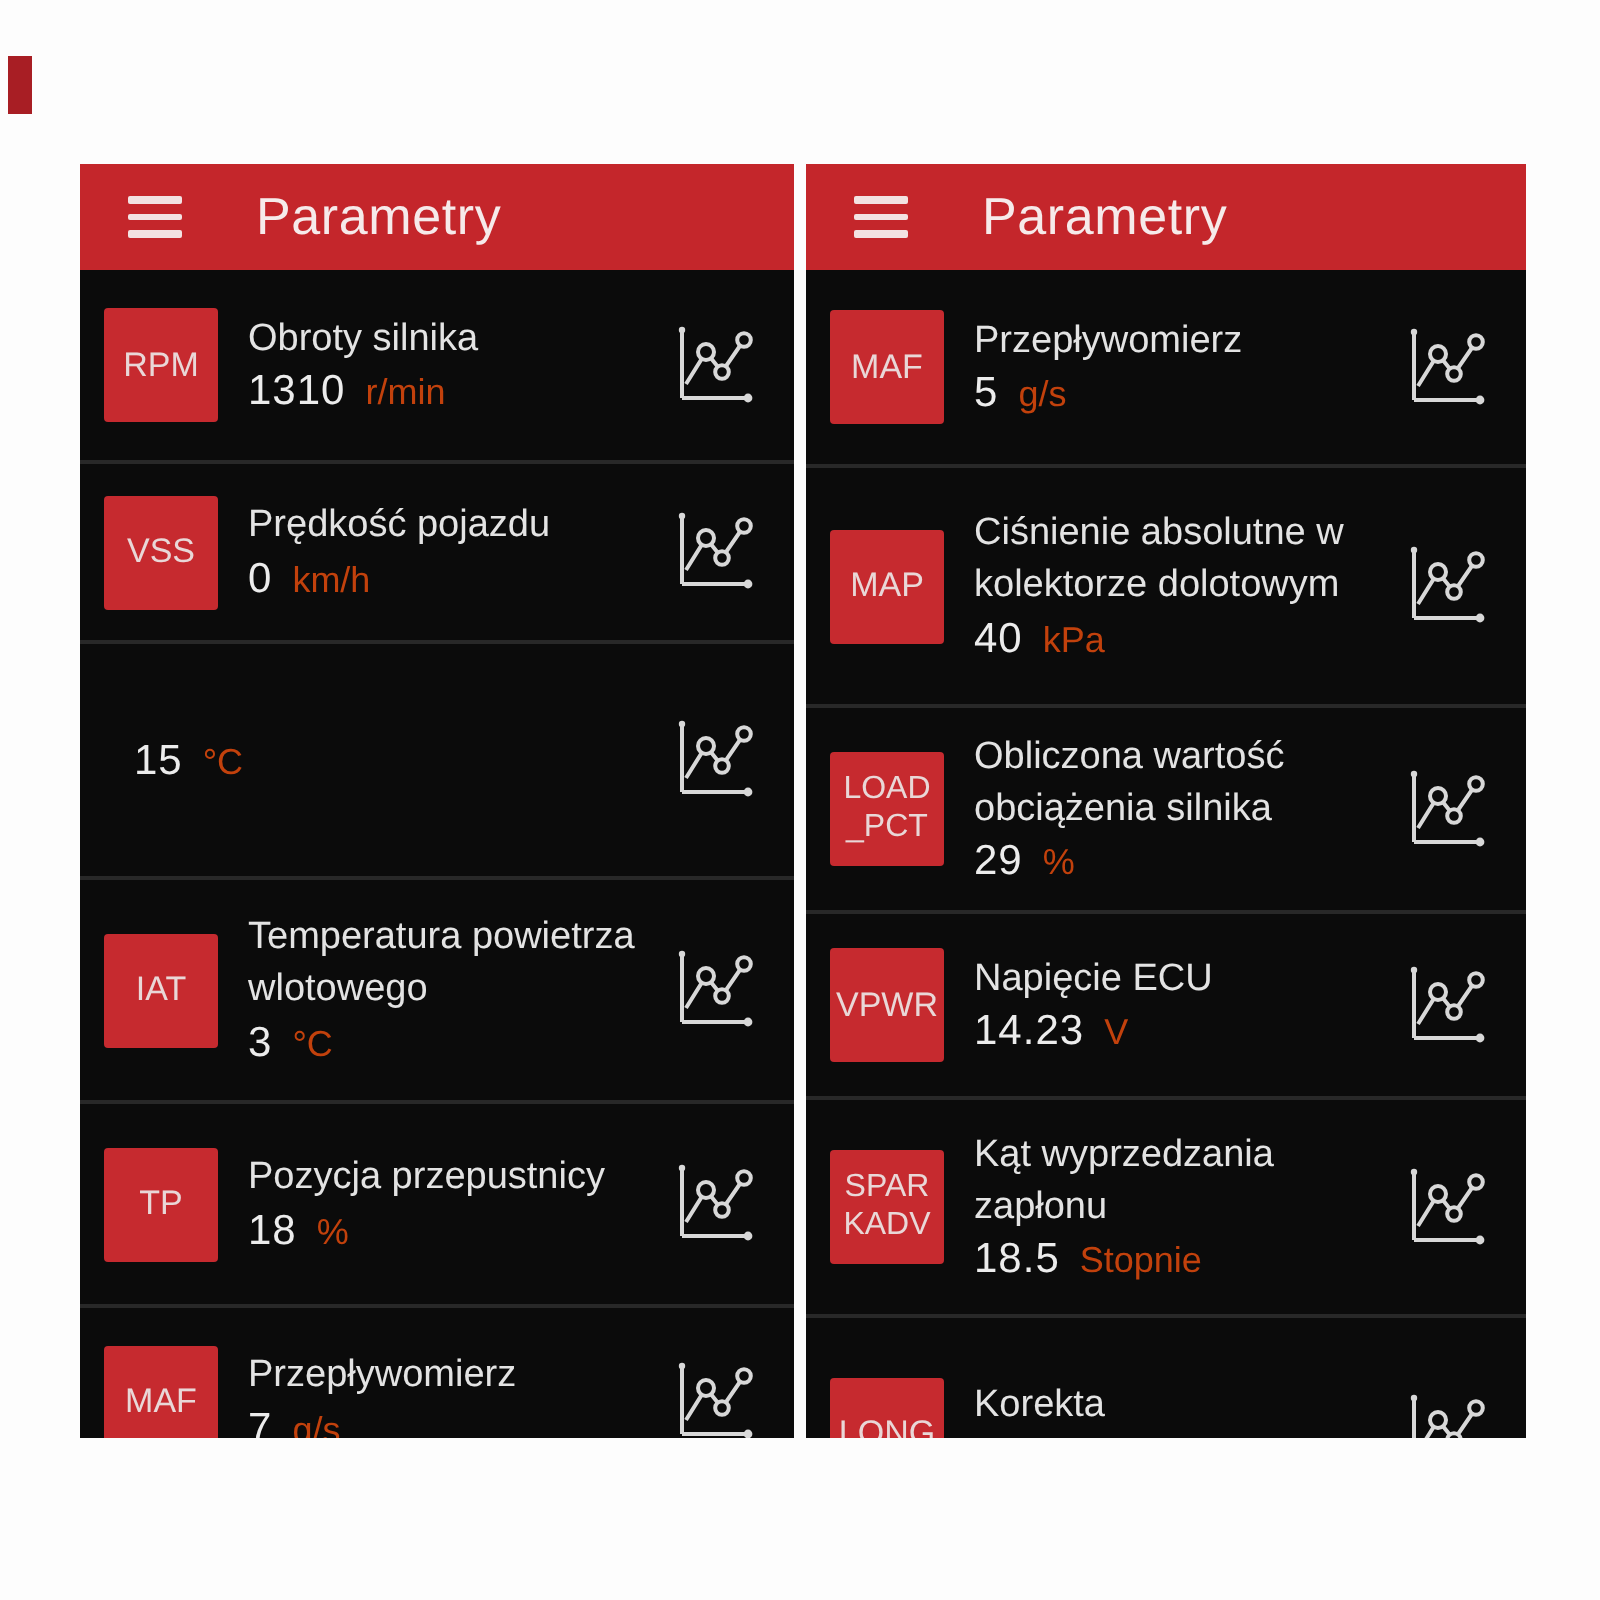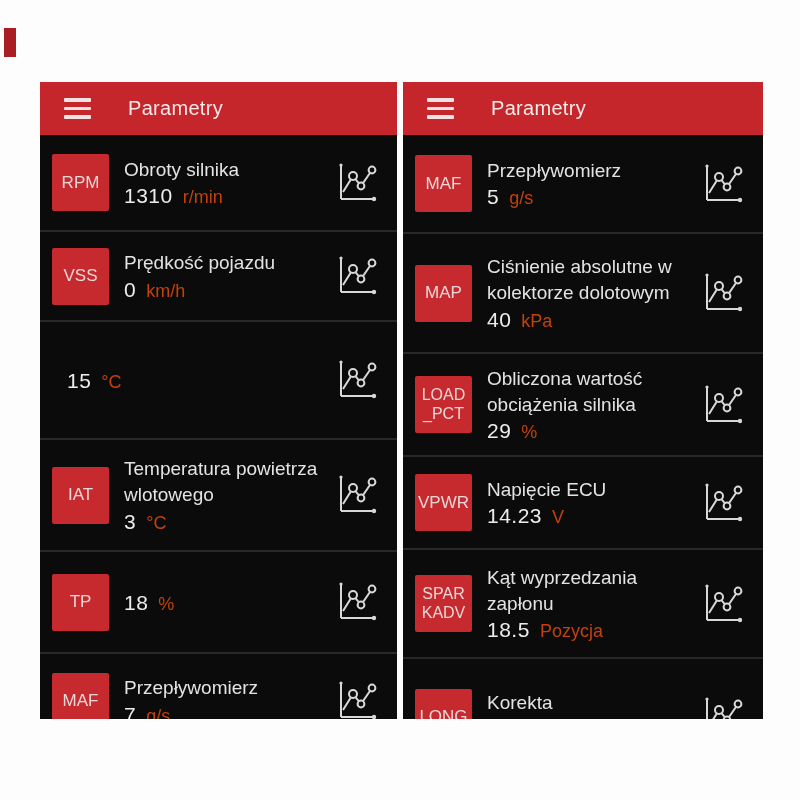--- a/index.html
+++ b/index.html
@@ -43,21 +43,21 @@
     cursor: pointer;
   }
   .hamburger .bar {
     height: 3.5px;
     background: #f3e2e2;
     border-radius: 1px;
   }
   .appbar-title {
     margin-left: 37px;
     color: #f6eaea;
-    font-size: 20px;
+    font-size: 26px;
     letter-spacing: 0.3px;
   }
 
   .rows { display: flex; flex-direction: column; }
 
   .row {
     display: flex;
     align-items: center;
     border-top: 2px solid #282828;
     background: #0b0b0b;
@@ -212,20 +212,21 @@
         <polyline points="12,33 22,17 30,27 41,11"></polyline>
         <circle cx="22" cy="17" r="4" fill="#0b0b0b"></circle>
           <circle cx="30" cy="27" r="3.4" fill="#0b0b0b"></circle>
           <circle cx="41" cy="11" r="3.4" fill="#0b0b0b"></circle>
       </svg>
     </div>
 
     <div class="row" style="height:102px">
       <div class="badge">TP</div>
       <div class="row-text">
+        <div class="param-name">Pozycja przepustnicy</div>
         <div class="param-value-line">
           <span class="param-value">18</span>
           <span class="param-unit">%</span>
         </div>
       </div>
       <svg class="chart-icon" viewBox="0 0 48 48" fill="none" stroke="#d8d8d8" stroke-width="2">
         <line x1="10" y1="7" x2="10" y2="40"></line>
           <line x1="10" y1="40" x2="43" y2="40"></line>
         <circle cx="10" cy="6" r="1.6" fill="#d8d8d8" stroke="none"></circle>
           <circle cx="43" cy="40" r="2.2" fill="#d8d8d8" stroke="none"></circle>
@@ -356,21 +357,21 @@
       </svg>
     </div>
 
     <div class="row" style="height:109px">
       <div class="badge two-line">SPAR
 KADV</div>
       <div class="row-text">
         <div class="param-name">Kąt wyprzedzania zapłonu</div>
         <div class="param-value-line">
           <span class="param-value">18.5</span>
-          <span class="param-unit">Pozycja</span>
+          <span class="param-unit">Stopnie</span>
         </div>
       </div>
       <svg class="chart-icon" viewBox="0 0 48 48" fill="none" stroke="#d8d8d8" stroke-width="2">
         <line x1="10" y1="7" x2="10" y2="40"></line>
           <line x1="10" y1="40" x2="43" y2="40"></line>
         <circle cx="10" cy="6" r="1.6" fill="#d8d8d8" stroke="none"></circle>
           <circle cx="43" cy="40" r="2.2" fill="#d8d8d8" stroke="none"></circle>
         <polyline points="12,33 22,17 30,27 41,11"></polyline>
         <circle cx="22" cy="17" r="4" fill="#0b0b0b"></circle>
           <circle cx="30" cy="27" r="3.4" fill="#0b0b0b"></circle>

